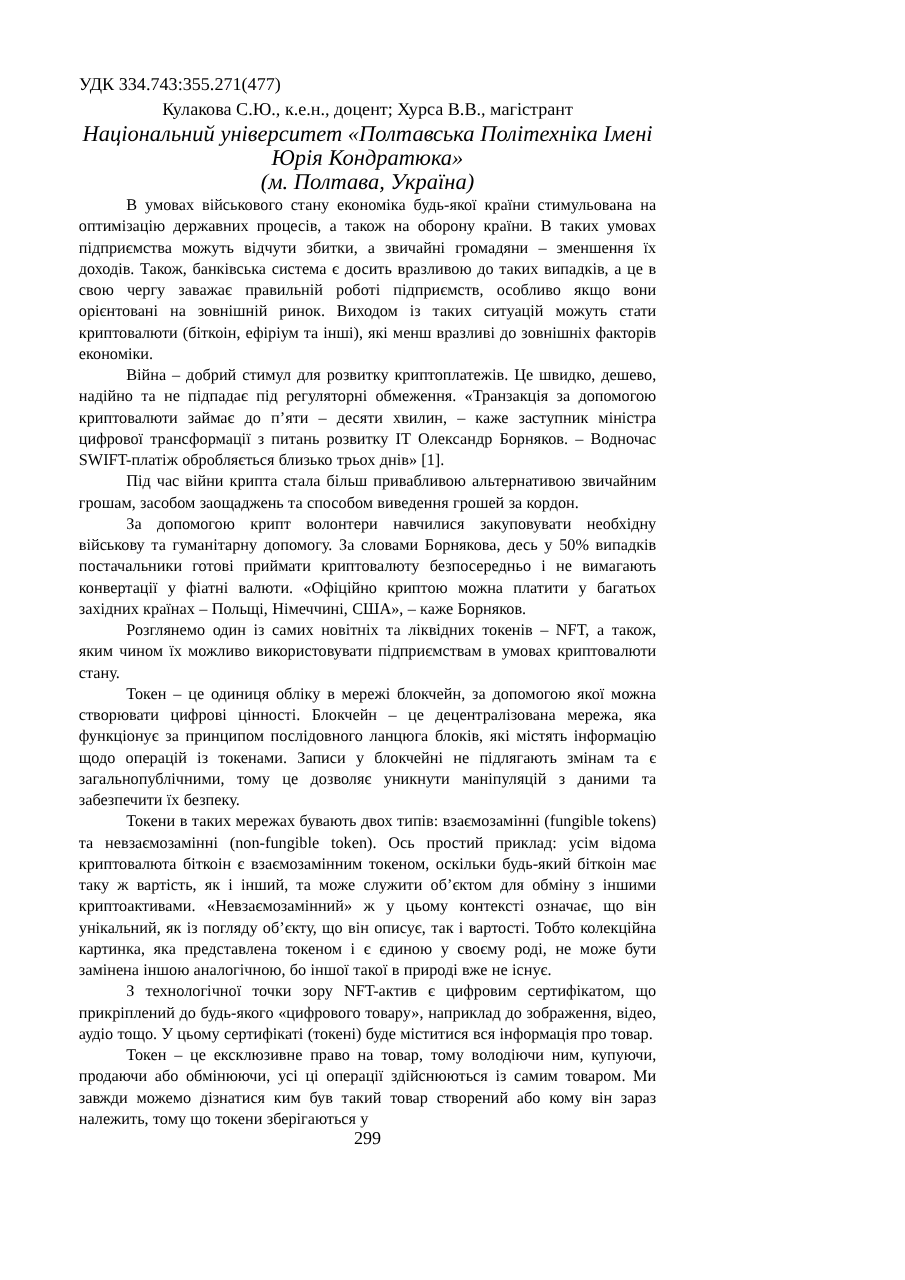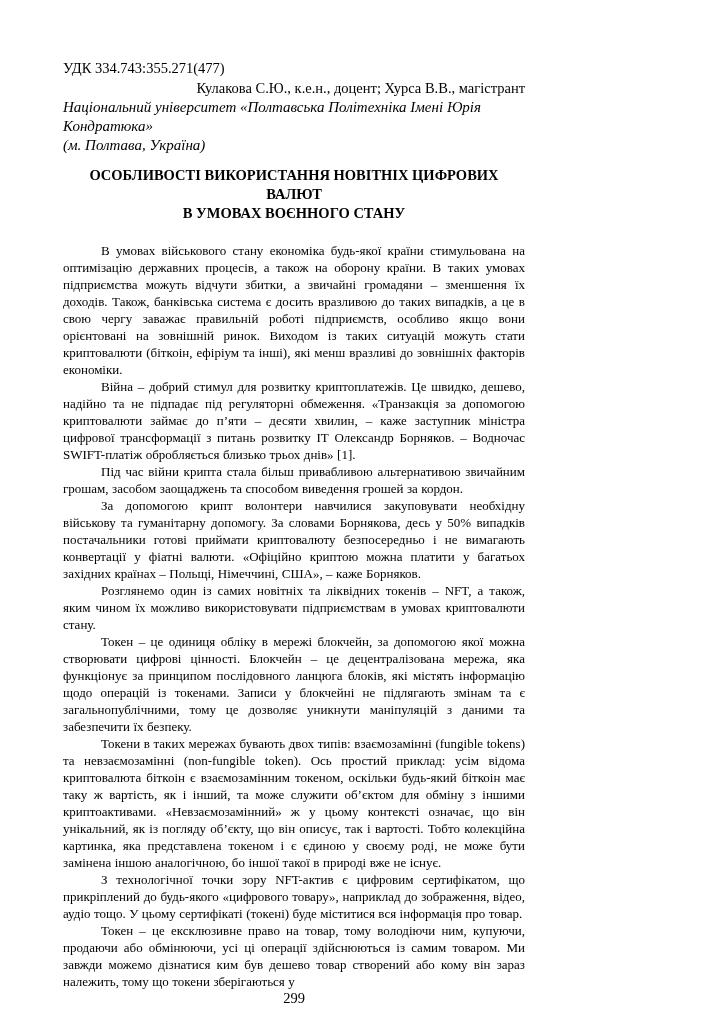--- a/index.html
+++ b/index.html
@@ -19,26 +19,26 @@
     overflow: hidden;
   }
   .udc {
     font-size: 14.5px;
     line-height: 20px;
     text-align: left;
   }
   .authors {
     font-size: 14.5px;
     line-height: 20px;
-    text-align: right;
+    text-align: center;
   }
   .affiliation {
-    font-size: 15px;
+    font-size: 18px;
     line-height: 19px;
-    text-align: left;
+    text-align: center;
     font-style: italic;
   }
   .paper-title {
     font-size: 14.5px;
     line-height: 19px;
     font-weight: bold;
     text-align: center;
     margin: 11px 0 19px 0;
   }
   .body-text p {
@@ -60,32 +60,28 @@
 <div class="page">
 
   <div class="udc">УДК 334.743:355.271(477)</div>
 
   <div class="authors">Кулакова С.Ю., к.е.н., доцент; Хурса В.В., магістрант</div>
 
   <div class="affiliation">Національний університет «Полтавська Політехніка Імені Юрія Кондратюка»</div>
 
   <div class="affiliation">(м. Полтава, Україна)</div>
 
-  <div class="paper-title">
-    <span>ОСОБЛИВОСТІ ВИКОРИСТАННЯ НОВІТНІХ ЦИФРОВИХ ВАЛЮТ</span><br>
-    <span>В УМОВАХ ВОЄННОГО СТАНУ</span>
-  </div>
 
   <div class="body-text">
     <p>В умовах військового стану економіка будь-якої країни стимульована на оптимізацію державних процесів, а також на оборону країни. В таких умовах підприємства можуть відчути збитки, а звичайні громадяни – зменшення їх доходів. Також, банківська система є досить вразливою до таких випадків, а це в свою чергу заважає правильній роботі підприємств, особливо якщо вони орієнтовані на зовнішній ринок. Виходом із таких ситуацій можуть стати криптовалюти (біткоін, ефіріум та інші), які менш вразливі до зовнішніх факторів економіки.</p>
     <p>Війна – добрий стимул для розвитку криптоплатежів. Це швидко, дешево, надійно та не підпадає під регуляторні обмеження. «Транзакція за допомогою криптовалюти займає до п’яти – десяти хвилин, – каже заступник міністра цифрової трансформації з питань розвитку ІТ Олександр Борняков. – Водночас SWIFT-платіж обробляється близько трьох днів» [1].</p>
     <p>Під час війни крипта стала більш привабливою альтернативою звичайним грошам, засобом заощаджень та способом виведення грошей за кордон.</p>
     <p>За допомогою крипт волонтери навчилися закуповувати необхідну військову та гуманітарну допомогу. За словами Борнякова, десь у 50% випадків постачальники готові приймати криптовалюту безпосередньо і не вимагають конвертації у фіатні валюти. «Офіційно криптою можна платити у багатьох західних країнах – Польщі, Німеччині, США», – каже Борняков.</p>
     <p>Розглянемо один із самих новітніх та ліквідних токенів – NFT, а також, яким чином їх можливо використовувати підприємствам в умовах криптовалюти стану.</p>
     <p>Токен – це одиниця обліку в мережі блокчейн, за допомогою якої можна створювати цифрові цінності. Блокчейн – це децентралізована мережа, яка функціонує за принципом послідовного ланцюга блоків, які містять інформацію щодо операцій із токенами. Записи у блокчейні не підлягають змінам та є загальнопублічними, тому це дозволяє уникнути маніпуляцій з даними та забезпечити їх безпеку.</p>
     <p>Токени в таких мережах бувають двох типів: взаємозамінні (fungible tokens) та невзаємозамінні (non-fungible token). Ось простий приклад: усім відома криптовалюта біткоін є взаємозамінним токеном, оскільки будь-який біткоін має таку ж вартість, як і інший, та може служити об’єктом для обміну з іншими криптоактивами. «Невзаємозамінний» ж у цьому контексті означає, що він унікальний, як із погляду об’єкту, що він описує, так і вартості. Тобто колекційна картинка, яка представлена токеном і є єдиною у своєму роді, не може бути замінена іншою аналогічною, бо іншої такої в природі вже не існує.</p>
     <p>З технологічної точки зору NFT-актив є цифровим сертифікатом, що прикріплений до будь-якого «цифрового товару», наприклад до зображення, відео, аудіо тощо. У цьому сертифікаті (токені) буде міститися вся інформація про товар.</p>
-    <p>Токен – це ексклюзивне право на товар, тому володіючи ним, купуючи, продаючи або обмінюючи, усі ці операції здійснюються із самим товаром. Ми завжди можемо дізнатися ким був дешево товар створений або кому він зараз належить, тому що токени зберігаються у</p>
+    <p>Токен – це ексклюзивне право на товар, тому володіючи ним, купуючи, продаючи або обмінюючи, усі ці операції здійснюються із самим товаром. Ми завжди можемо дізнатися ким був такий товар створений або кому він зараз належить, тому що токени зберігаються у</p>
   </div>
 
   <div class="page-number">299</div>
 
 </div>
 
 </body></html>

